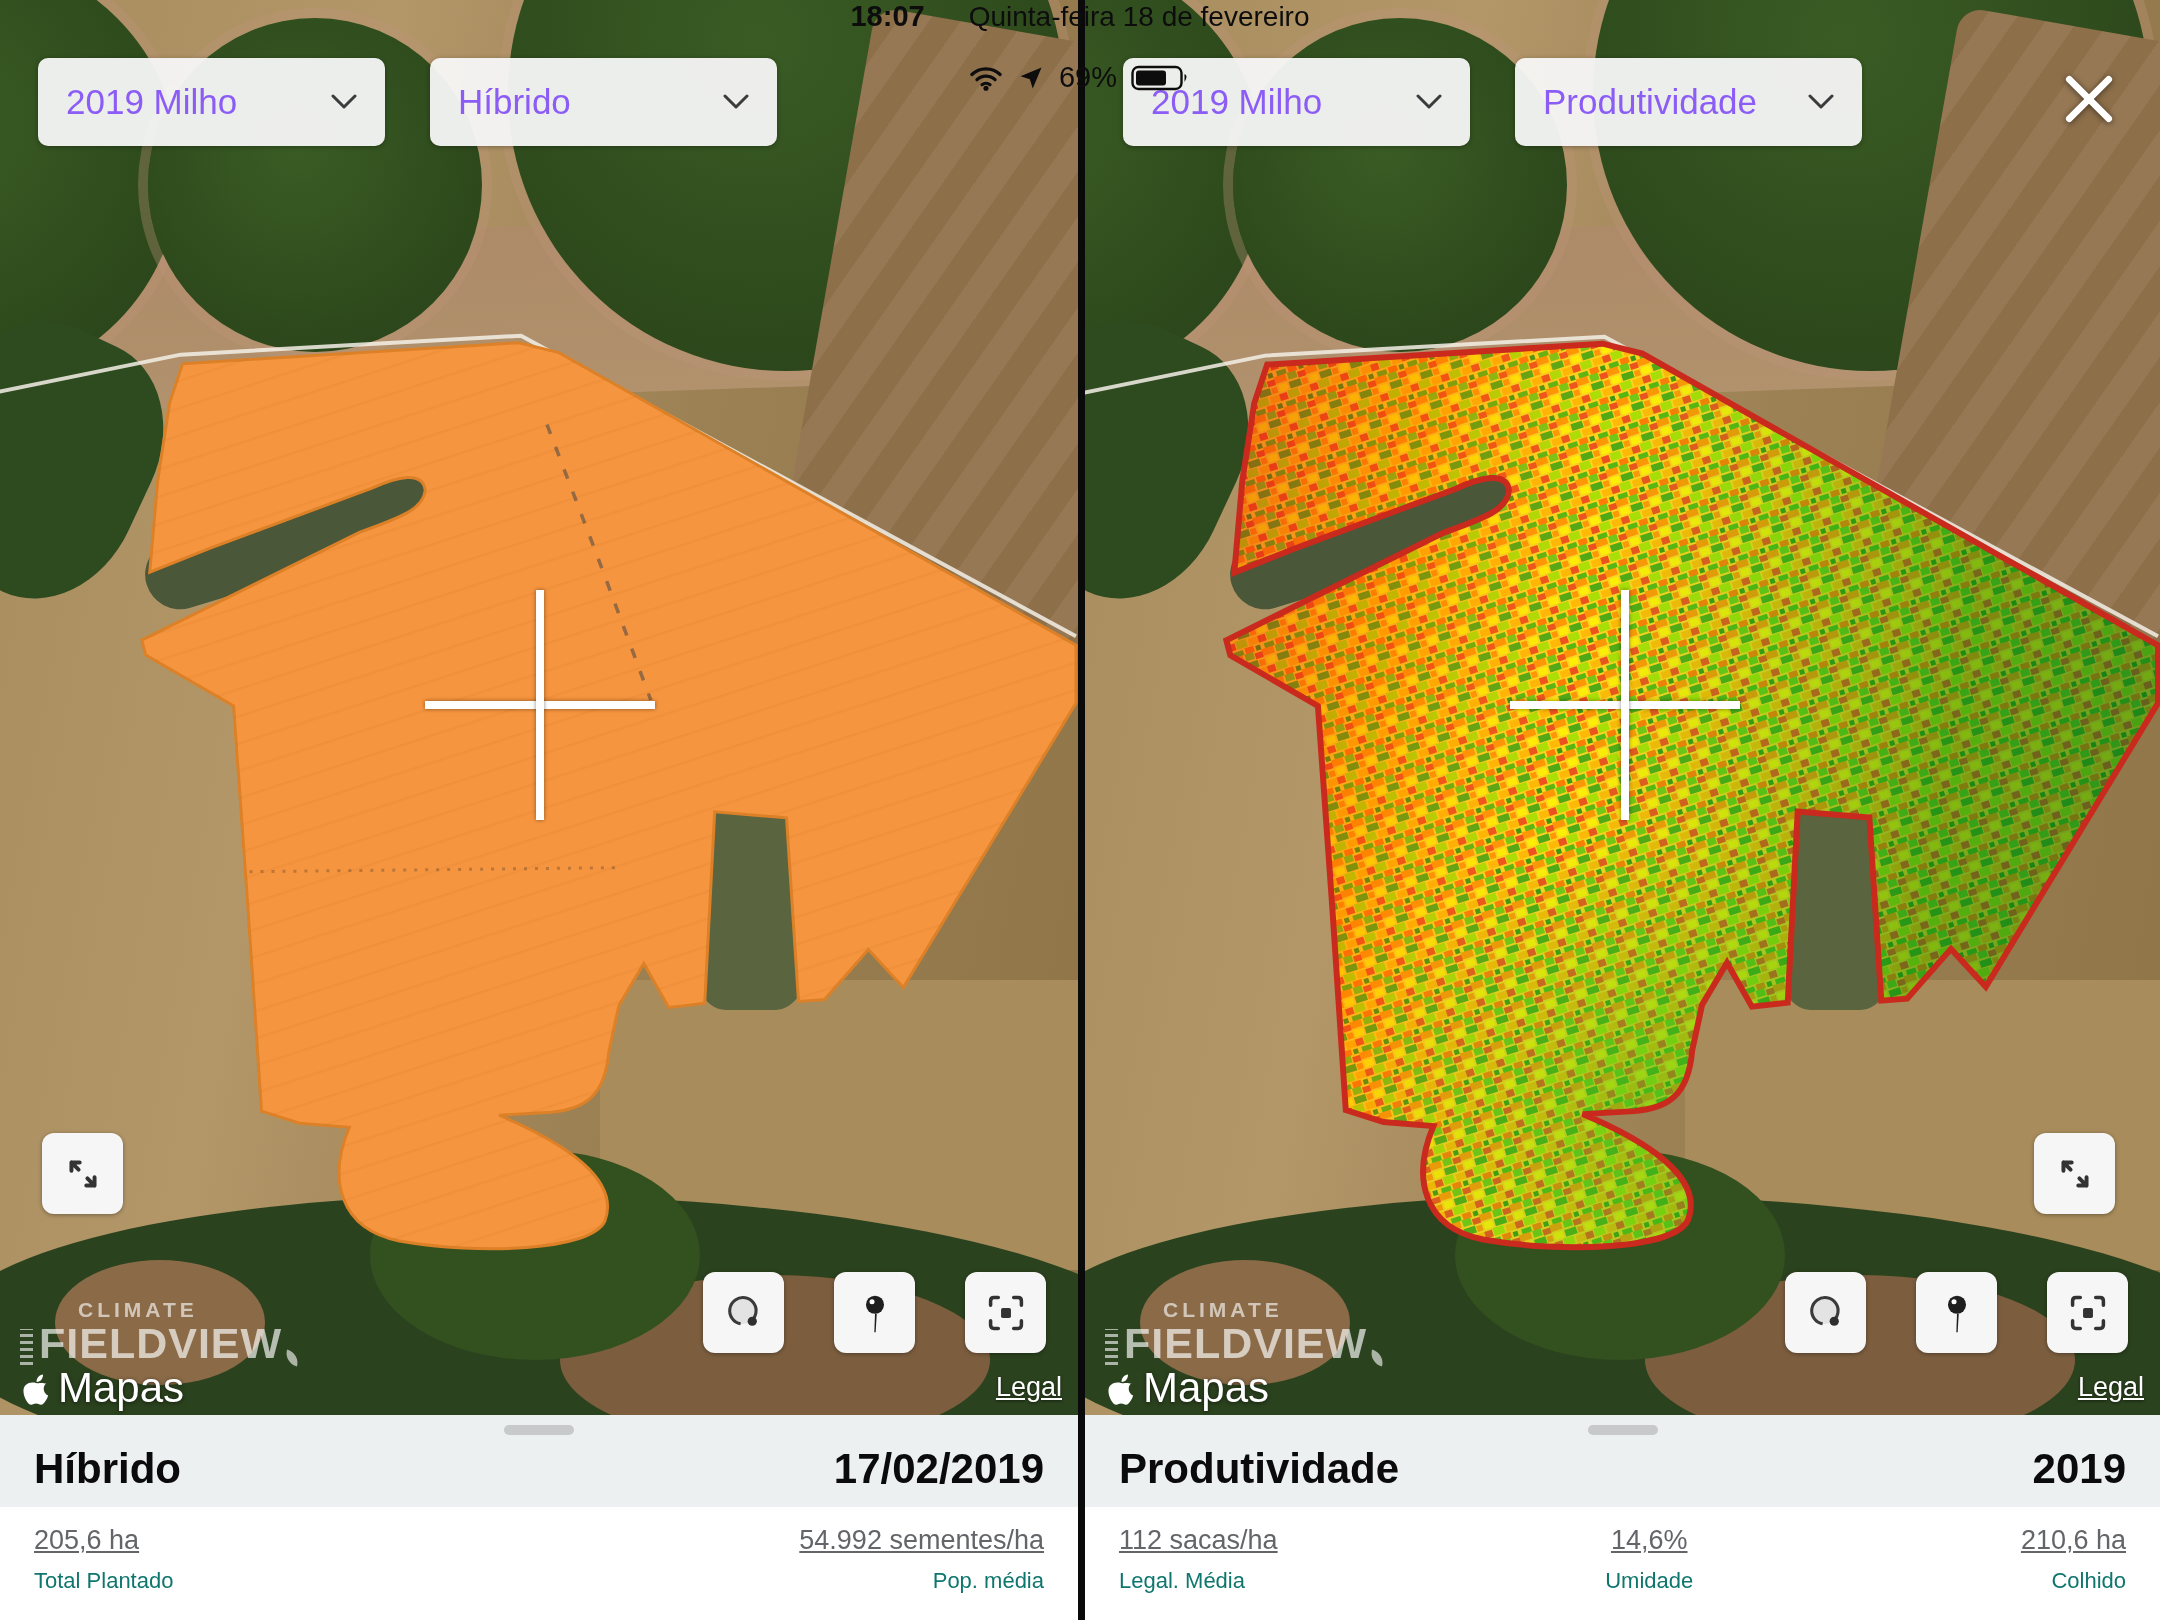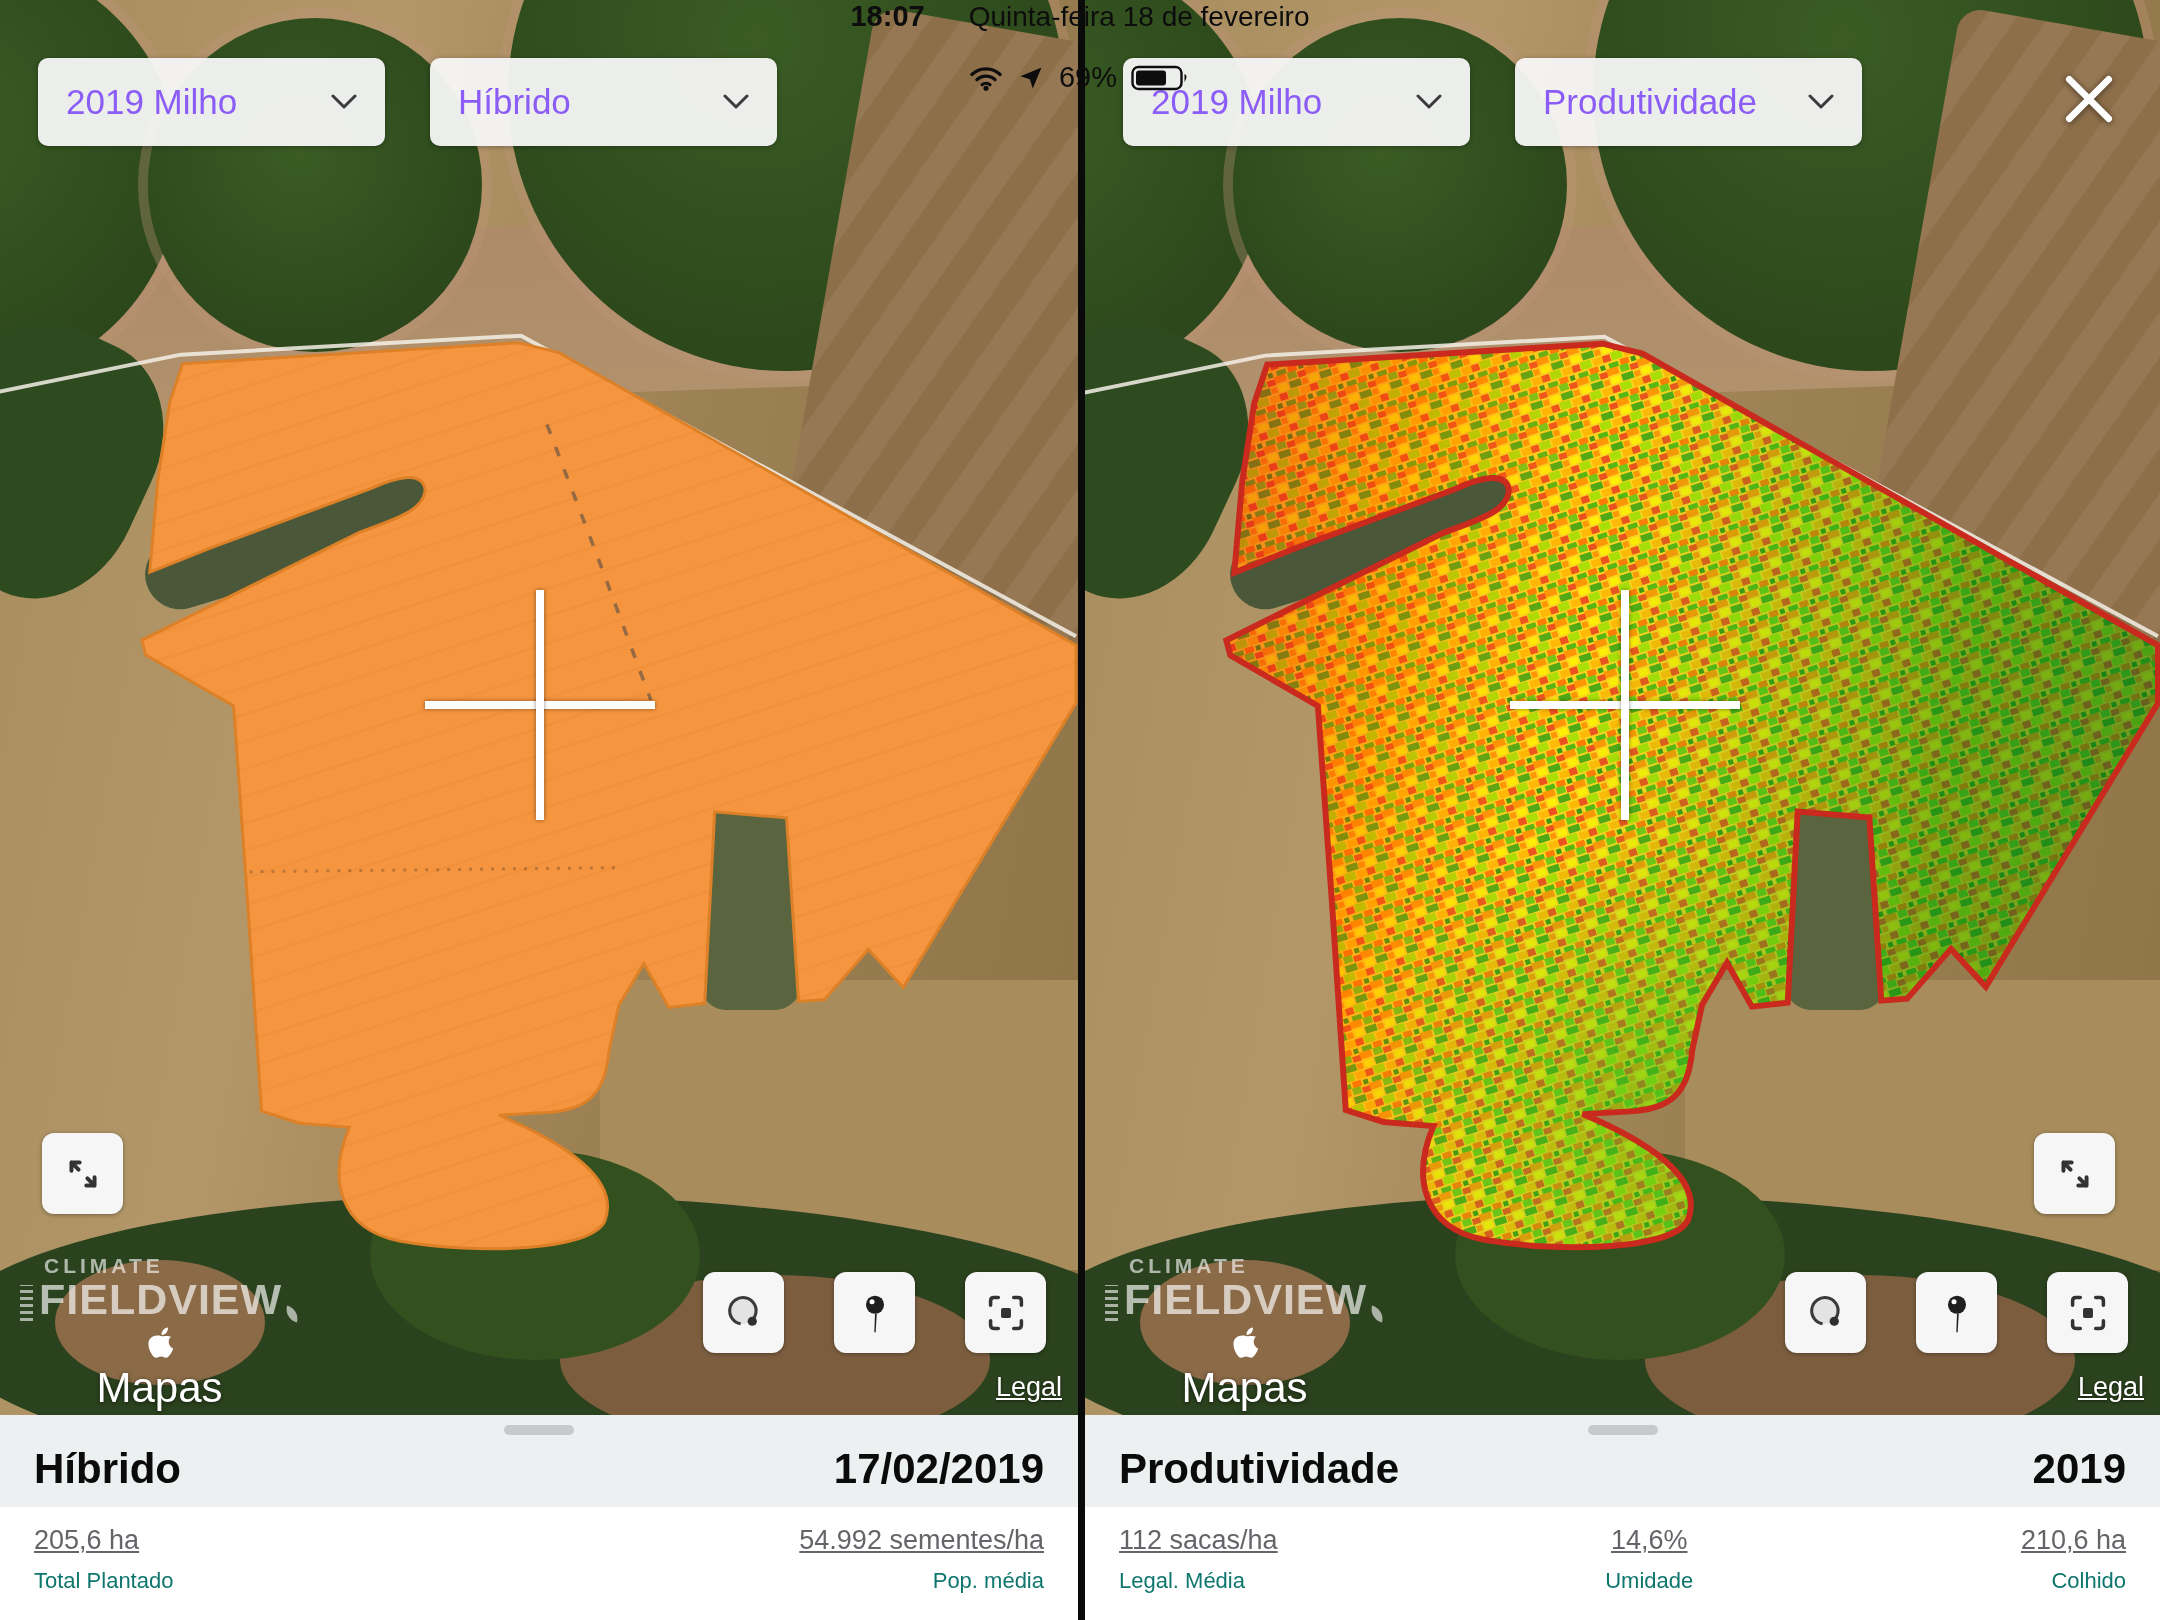--- a/index.html
+++ b/index.html
@@ -63,29 +63,29 @@
                display:flex; align-items:center; justify-content:center; }
   .sq-btn { position:absolute; width:81px; height:81px; border-radius:12px; background:#f6f6f6;
             box-shadow:0 1px 4px rgba(0,0,0,.35); display:flex; align-items:center; justify-content:center; z-index:20; }
   .expand-l { left:42px;  top:1133px; }
   .expand-r { right:45px; top:1133px; }
   .btn-row { position:absolute; right:32px; top:1272px; display:flex; gap:50px; z-index:20; }
   .btn-row .sq-btn { position:static; }
 
   
   .attrib { position:absolute; left:20px; bottom:6px; z-index:15; line-height:1; }
-  .attrib .climate { margin-left:24px; font-size:21px; letter-spacing:4px; font-weight:700; color:rgba(255,255,255,.62); }
+  .attrib .climate { margin-left:58px; font-size:21px; letter-spacing:4px; font-weight:700; color:rgba(255,255,255,.62); }
   .fv-row { display:flex; align-items:flex-end; margin-top:2px; }
   .fv-bars { width:13px; height:36px; margin-top:4px; margin-right:6px;
              background:repeating-linear-gradient(0deg, rgba(255,255,255,.6) 0 3px, transparent 3px 7px); }
   .attrib .fieldview { font-size:43px; font-weight:800; letter-spacing:1px; color:rgba(255,255,255,.66); }
   .fv-leaf { width:14px; height:14px; margin:2px 0 0 3px; background:rgba(255,255,255,.6);
              border-radius:0 100% 0 100%; transform:rotate(15deg); }
   .maps-row { display:flex; align-items:center; gap:8px; margin-top:2px; color:#fff;
-              text-shadow:0 1px 4px rgba(0,0,0,.55); font-size:42px;flex-direction:column; }
+              text-shadow:0 1px 4px rgba(0,0,0,.55); font-size:42px; }
   .legal { position:absolute; right:16px; bottom:12px; z-index:15; font-size:27px; color:#fff;
            text-decoration:underline; text-shadow:0 1px 3px rgba(0,0,0,.6); }
 
   
   .panel { position:relative; width:100%; height:205px; background:#fff; }
   .panel-header { position:relative; height:92px; background:#edf0f1;
                   display:flex; align-items:flex-end; justify-content:space-between; padding:0 34px 14px; }
   .handle { position:absolute; top:10px; left:50%; transform:translateX(-50%);
             width:70px; height:10px; border-radius:5px; background:#c7c9cb; }
   .p-title, .p-period { font-size:42px; font-weight:700; color:#0b0b0c; }

